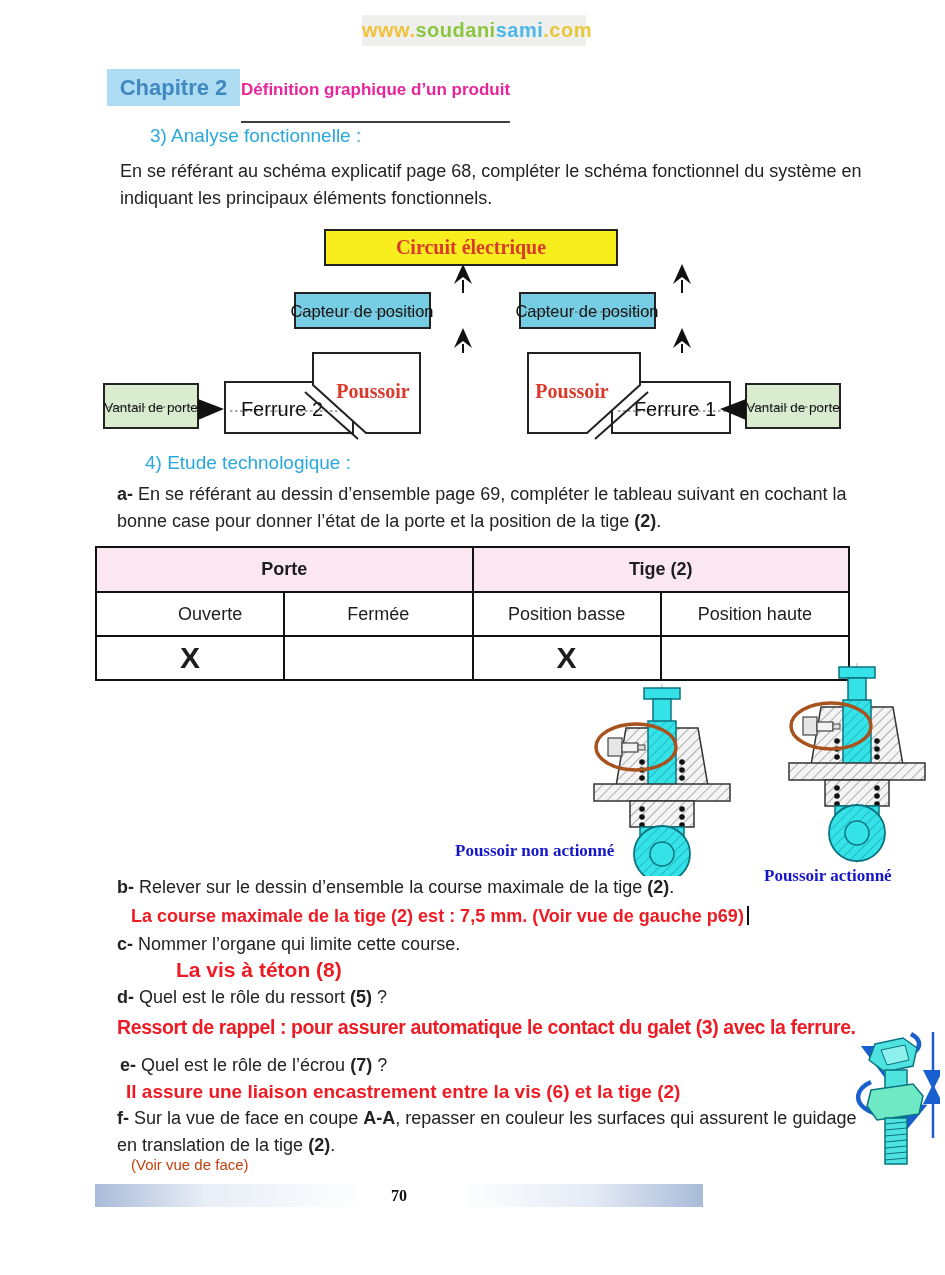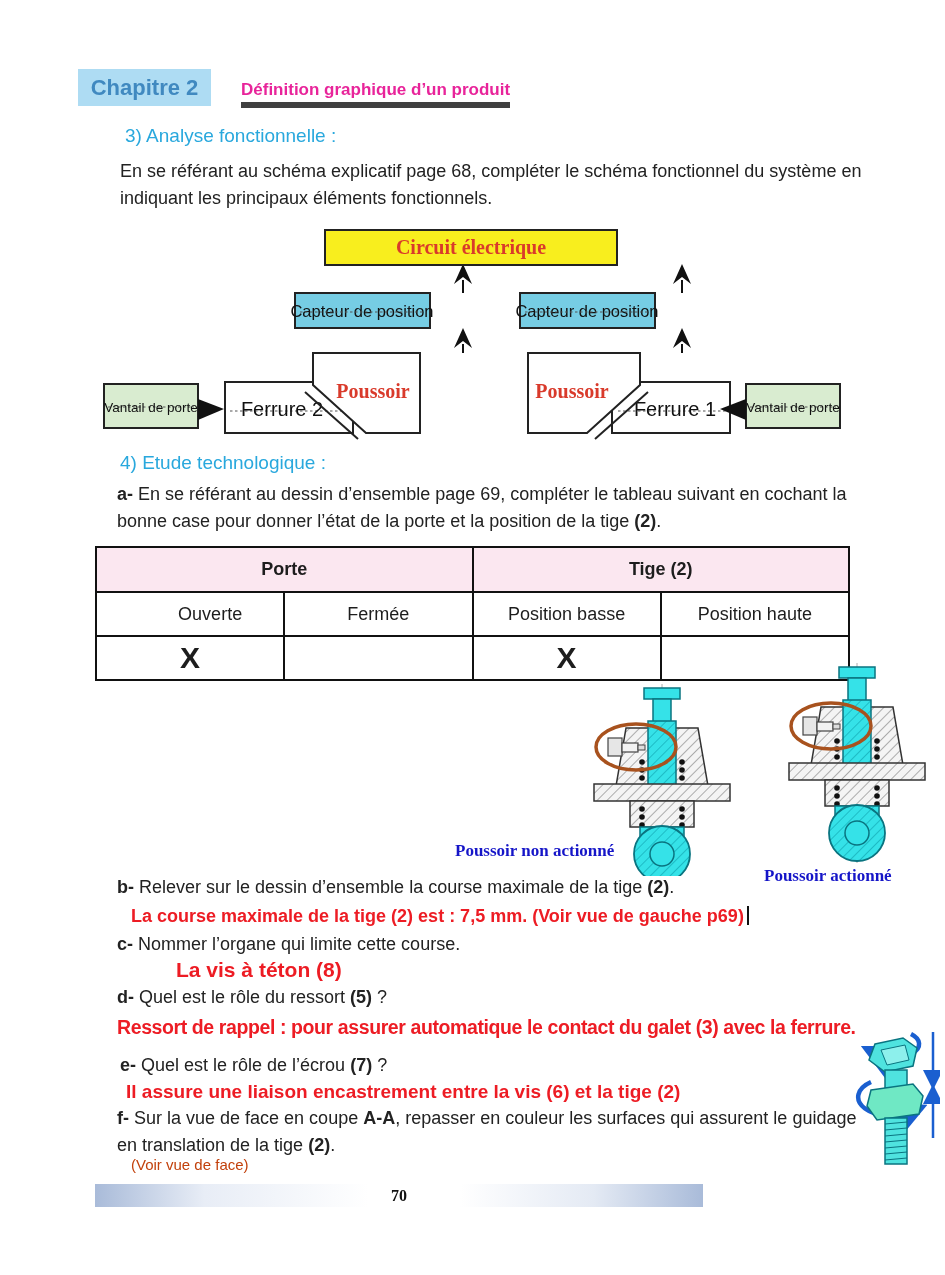--- a/index.html
+++ b/index.html
@@ -10,27 +10,27 @@
   
   .watermark { position:absolute; left:362px; top:15px; width:224px; height:31px;
     background:#efefee; text-align:center; font-weight:bold; font-size:20px; line-height:31px;
     letter-spacing:0.5px; }
   .wm-www  { color:#eec23a; }
   .wm-p1   { color:#8cc63f; }
   .wm-p2   { color:#4db8e8; }
   .wm-p3   { color:#e8c838; }
 
   
-  .chapter-box { position:absolute; left:78px; top:69px; width:133px; height:37px;
+  .chapter-box { position:absolute; left:107px; top:69px; width:133px; height:37px;
     background:#aedcf3; color:#4089c0; font-weight:bold; font-size:22px;
     text-align:center; line-height:37px; }
   .doc-title { position:absolute; left:241px; top:80px; font-size:17px; font-weight:bold;
-    color:var(--title-pink,#e8249a); padding-bottom:2px; border-bottom:6px solid #404040; }
-
-  .h-blue { position:absolute; font-size:19px; color:var(--accent-blue,#29a8dd); font-weight:normal; }
+    color:var(--title-pink,#e8249a); padding-bottom:21px; border-bottom:2px solid #404040; }
+
+  .h-blue { position:absolute; font-size:19px; color:var(--accent-blue,#29a8dd); font-weight:normal;margin-left:25px; }
   .body-text { position:absolute; font-size:18px; line-height:27px; color:#222; }
   .q b { font-weight:bold; }
 
   
   .dg-red   { fill:#d93a2b; font-family:"Liberation Serif", serif; font-weight:bold; }
   .dg-black { fill:#111; font-family:"Liberation Sans", sans-serif; }
 
   
   table.answer { position:absolute; left:95px; top:546px; width:755px;
     border-collapse:collapse; table-layout:fixed; }
@@ -51,20 +51,21 @@
   .footer-bar { position:absolute; left:95px; top:1184px; width:608px; height:23px;
     background:linear-gradient(90deg,#a9bbd9 0%,#e8edf6 18%,#ffffff 45%,#ffffff 60%,#e4eaf4 82%,#a9bbd9 100%);
     text-align:center; font-family:"Liberation Serif", serif; font-weight:bold; font-size:16px;
     line-height:23px; color:#111; }
 </style>
 </head>
 <body>
 
 <div class="page">
 
+  <div class="watermark"><span class="wm-www">www.</span><span class="wm-p1">soudani</span><span class="wm-p2">sami</span><span class="wm-p3">.com</span></div>
 
   <div class="chapter-box">Chapitre 2</div>
   <div class="doc-title">Définition graphique d’un produit</div>
 
   <div class="h-blue" style="left:125px; top:125px;">3) Analyse fonctionnelle :</div>
   <div class="body-text" style="left:120px; top:158px; width:745px;">En se référant au schéma explicatif page 68, compléter le schéma fonctionnel du système en indiquant les principaux éléments fonctionnels.</div>
 
   <svg style="position:absolute; left:100px; top:222px;" width="758" height="223" viewBox="0 0 758 223">
 
     <g>

